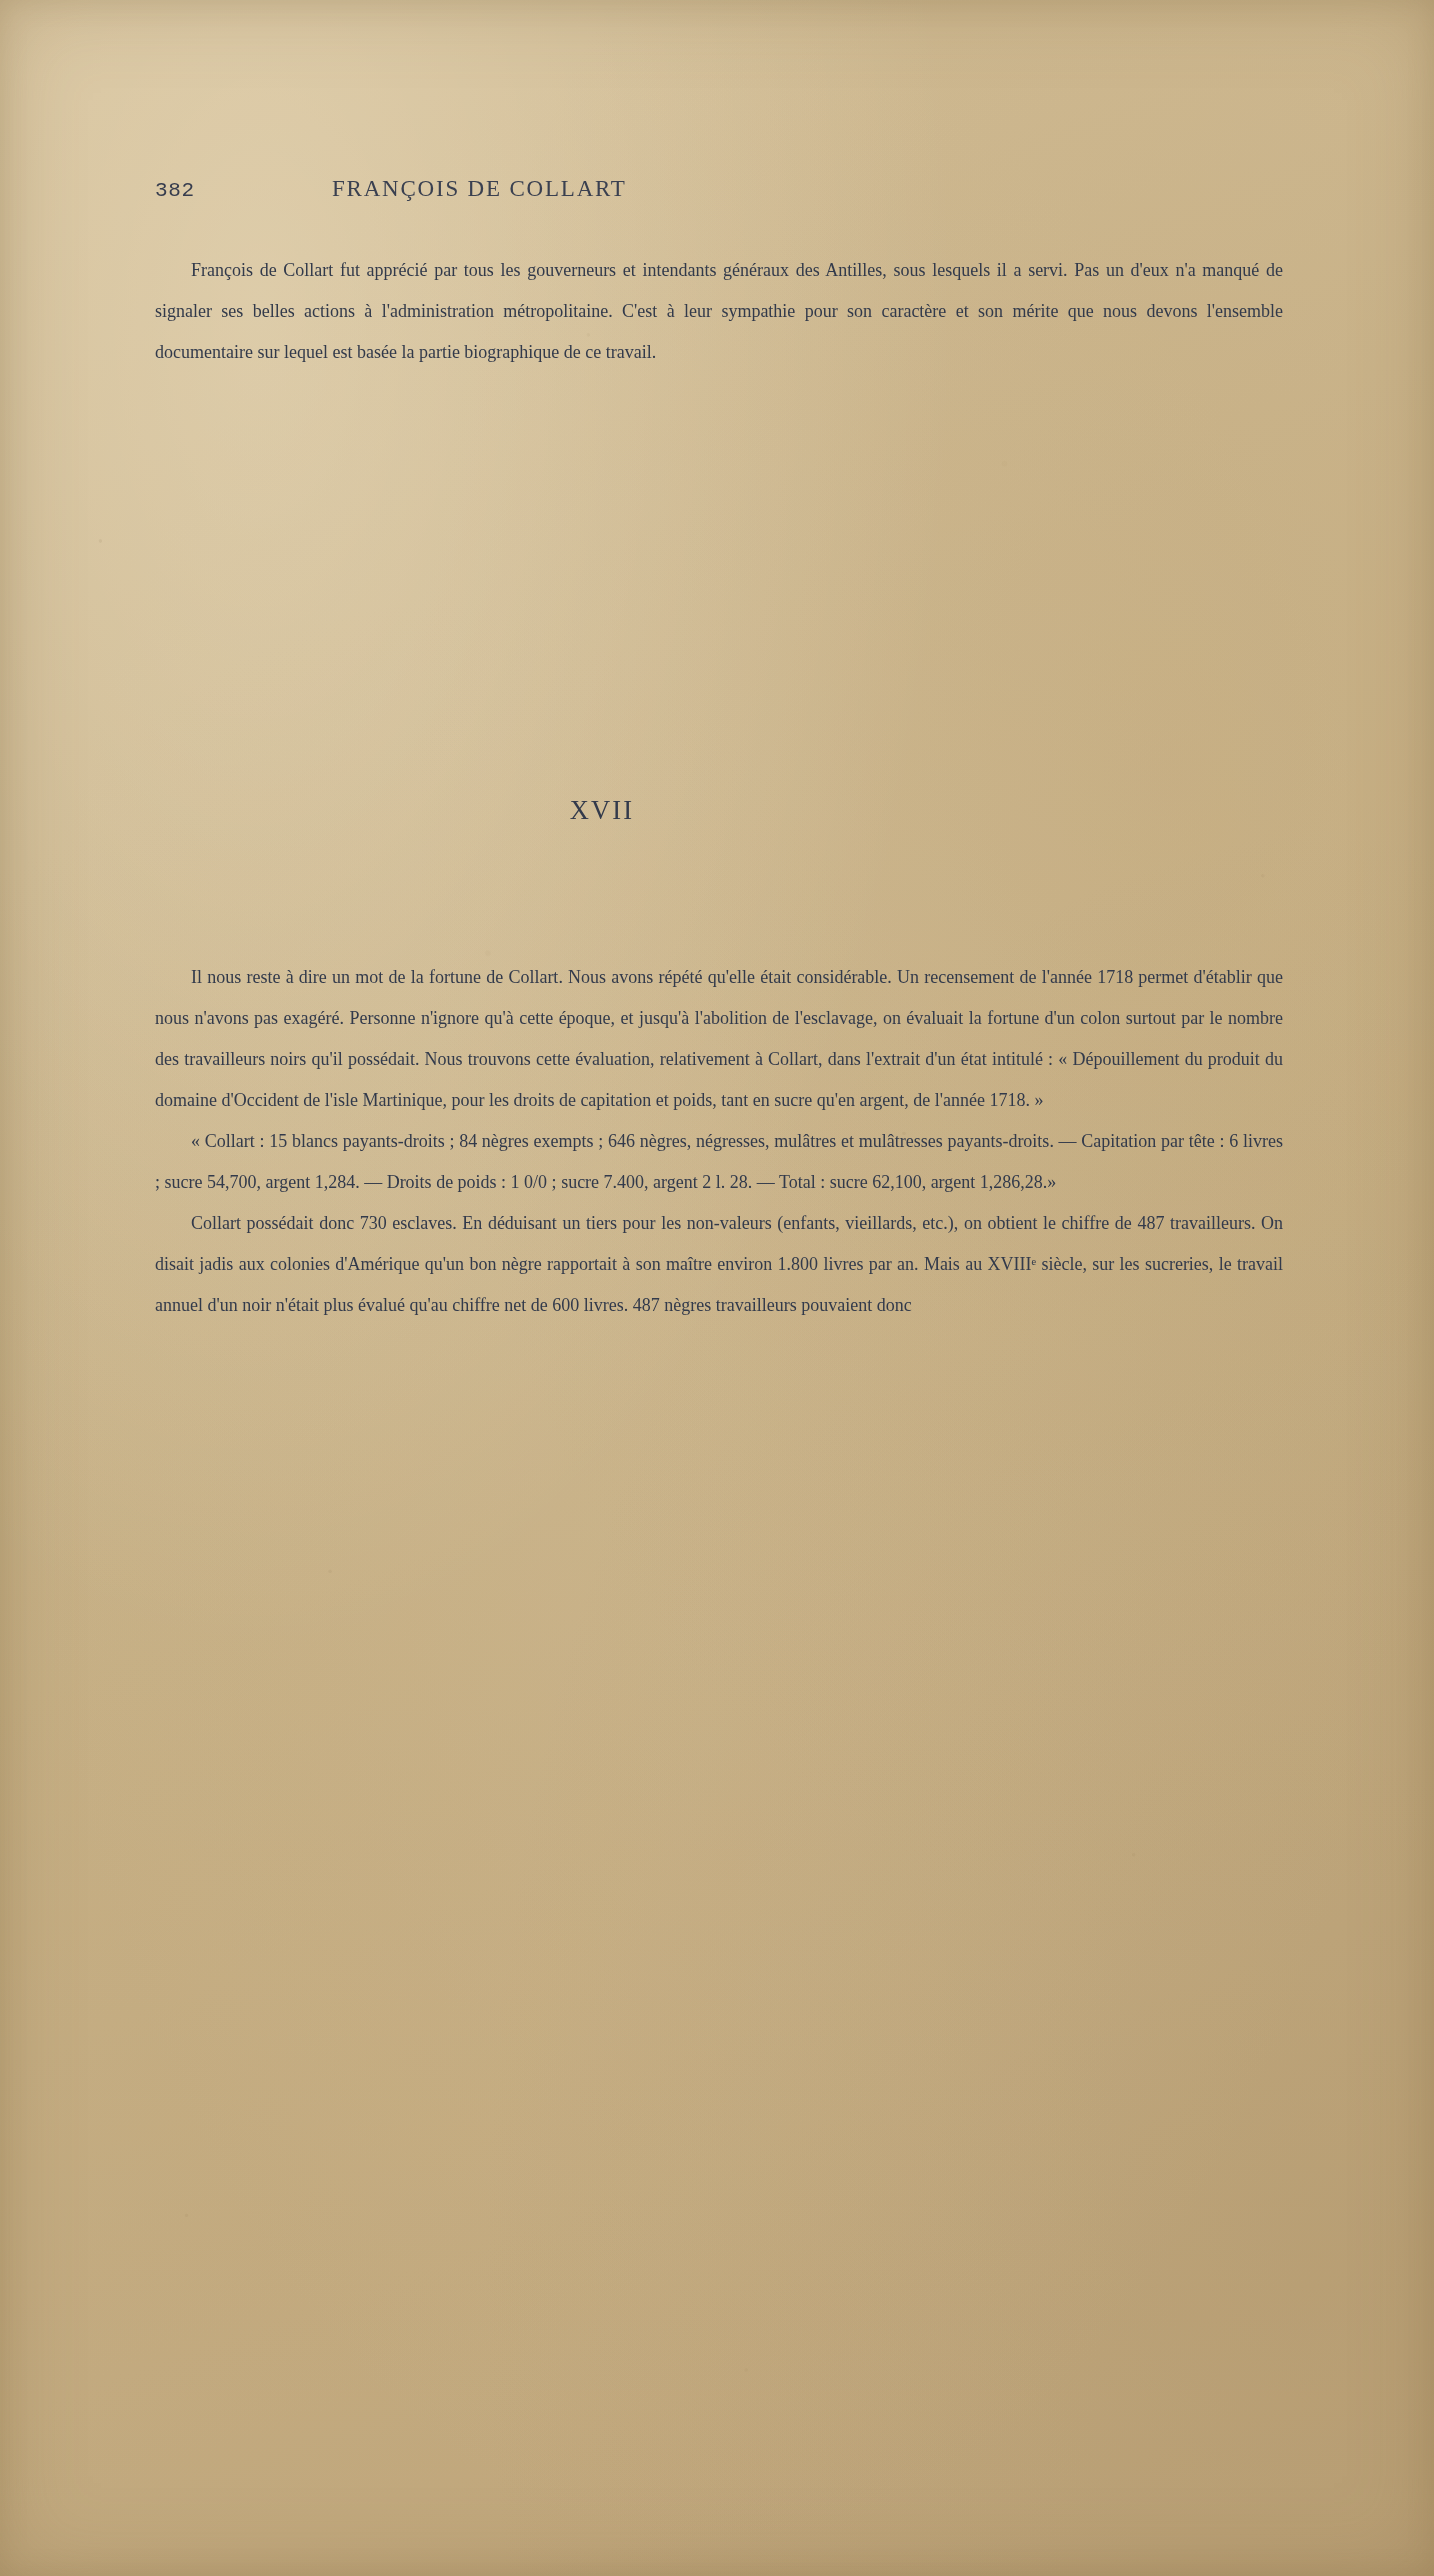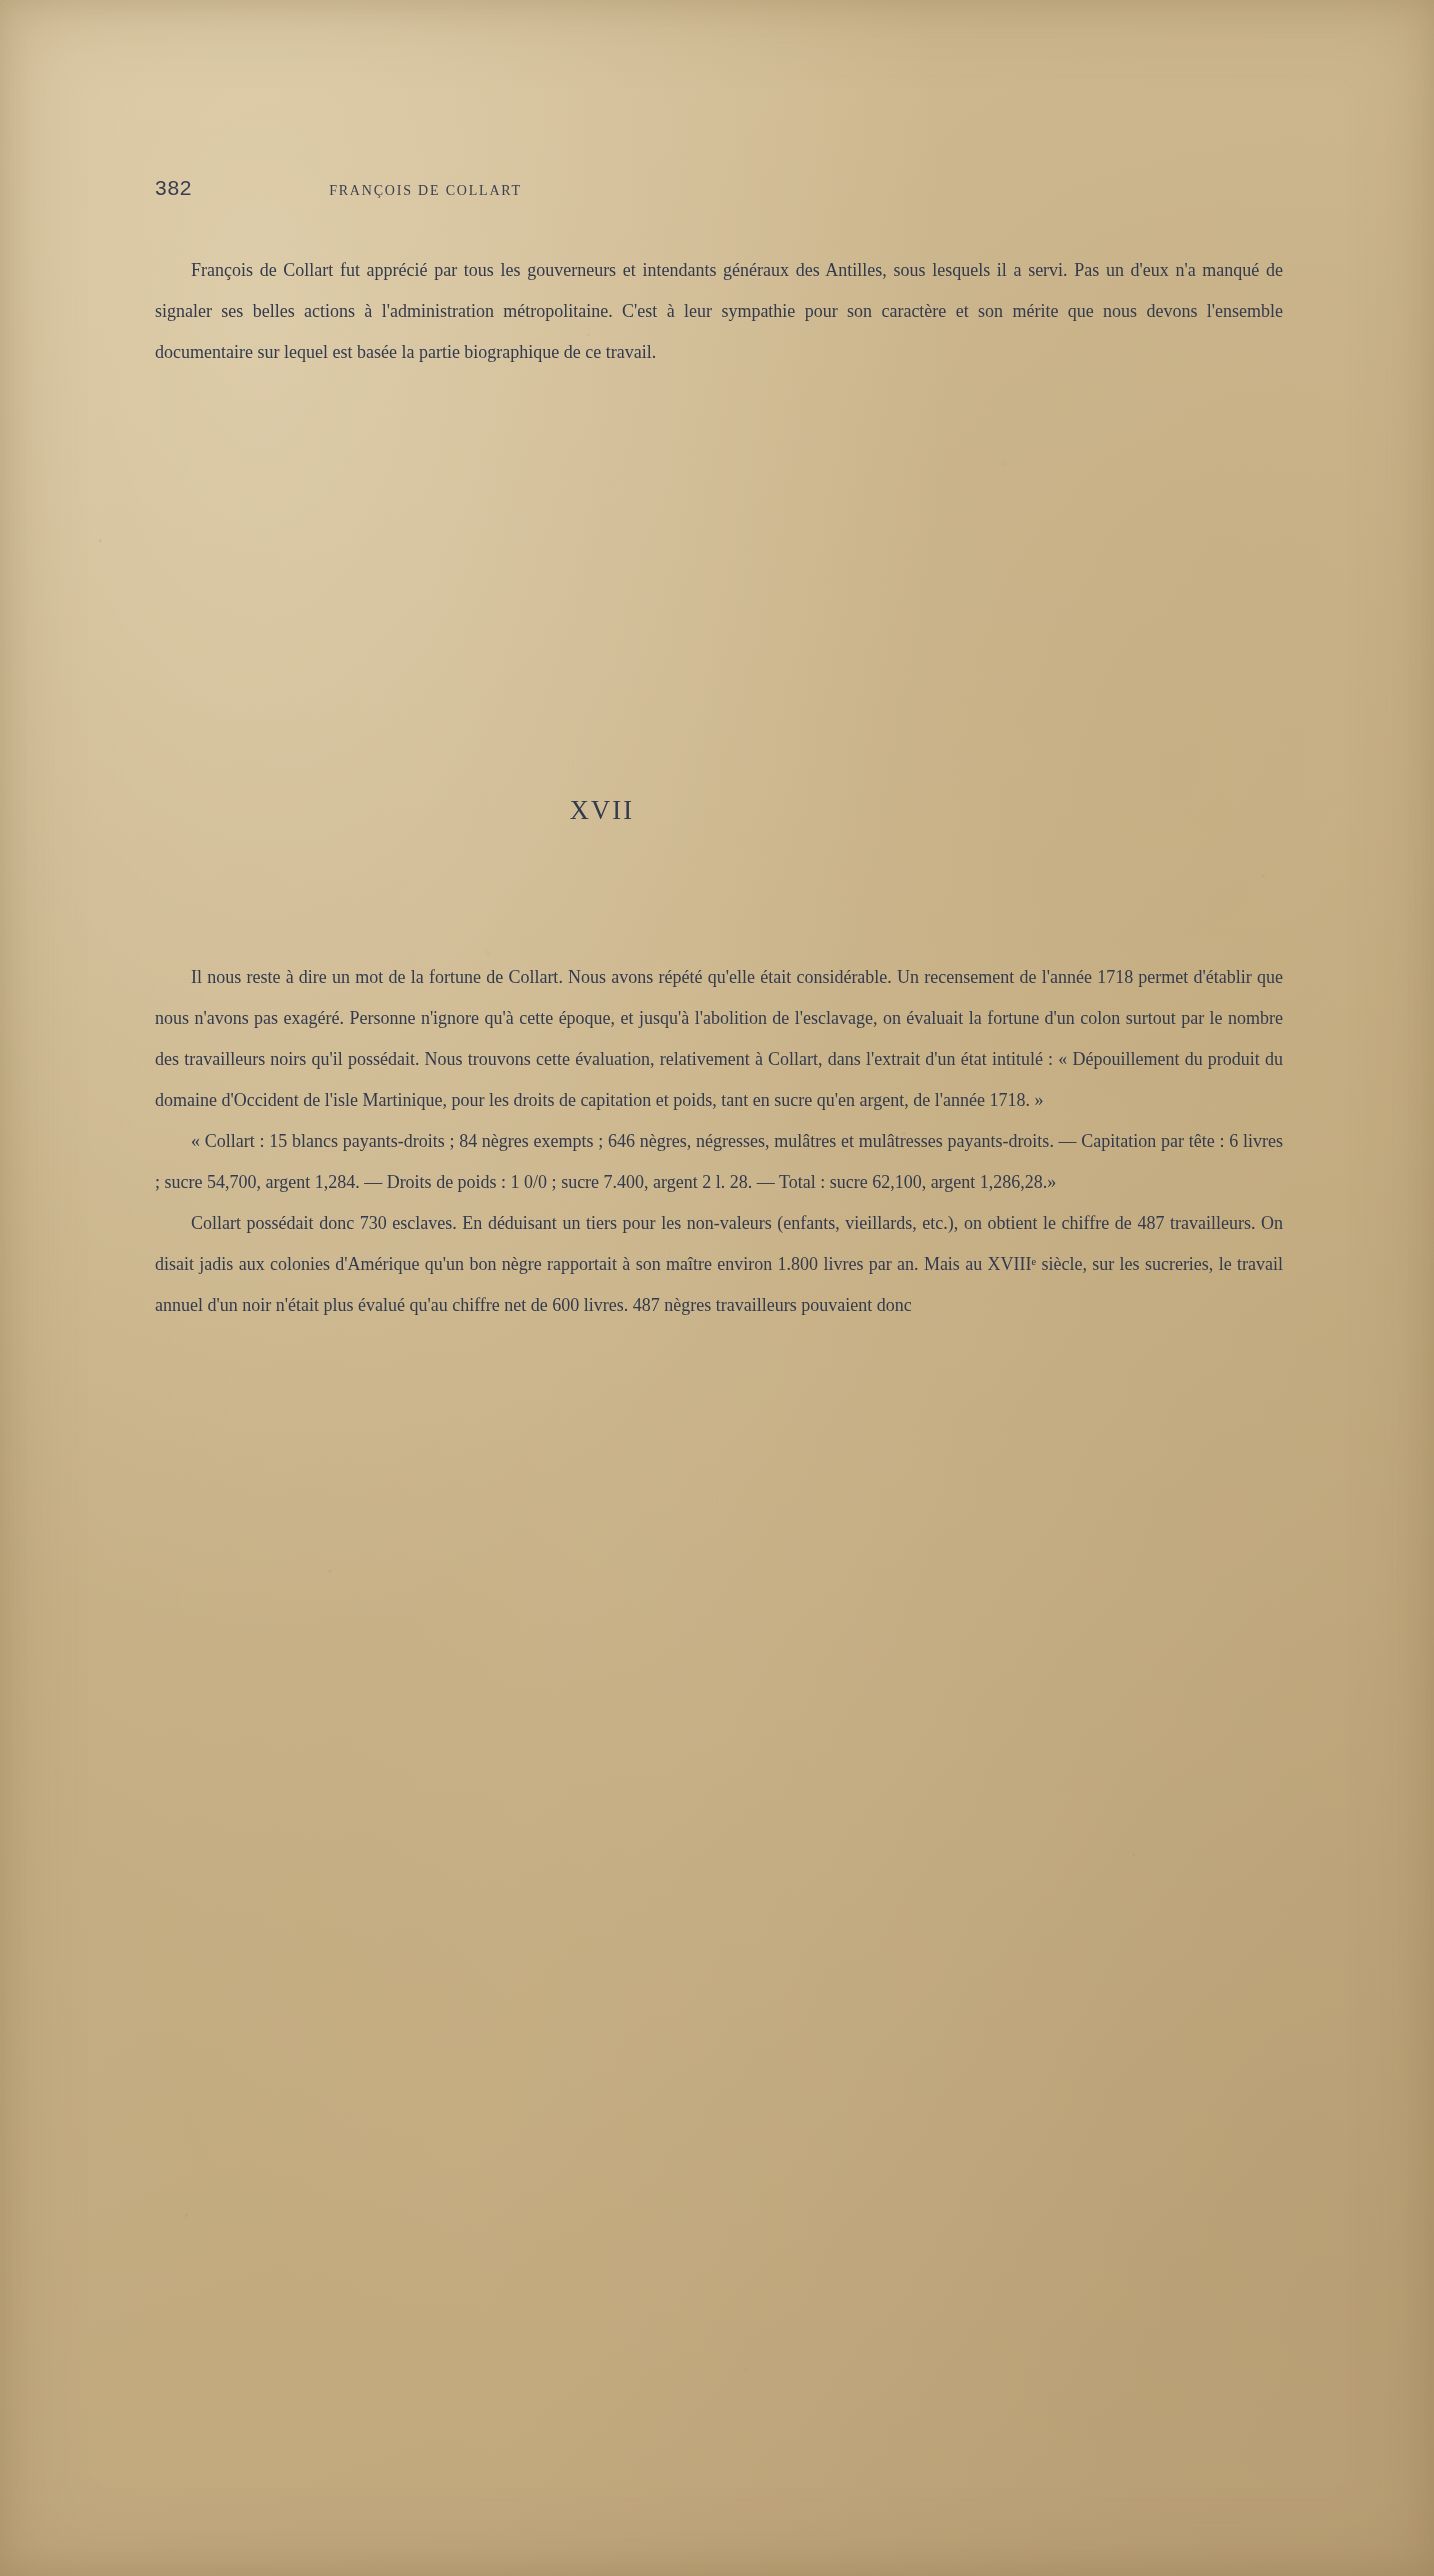--- a/index.html
+++ b/index.html
@@ -59,26 +59,26 @@
     left: 155px;
     top: 176px;
     width: 1128px;
     display: flex;
     align-items: baseline;
     color: #32384a;
   }
   .folio {
     font-size: 21px;
     letter-spacing: 0.7px;
-    font-family: Liberation Sans, sans-serif;
+    font-family: Liberation Mono, monospace;
     color: #373d4e;
   }
   .head-title {
     margin-left: 137px;
-    font-size: 14px;
+    font-size: 23px;
     letter-spacing: 1.8px;
     color: #3a4050;
     font-family: "Liberation Serif", serif;
   }
 
   .para {
     font-size: 18px;
     line-height: 41px;
     text-align: justify;
     text-justify: inter-word;

